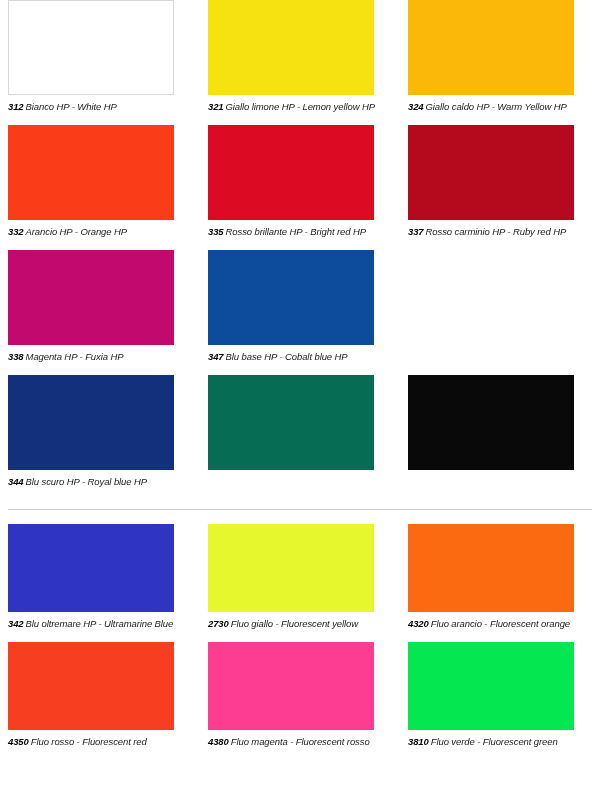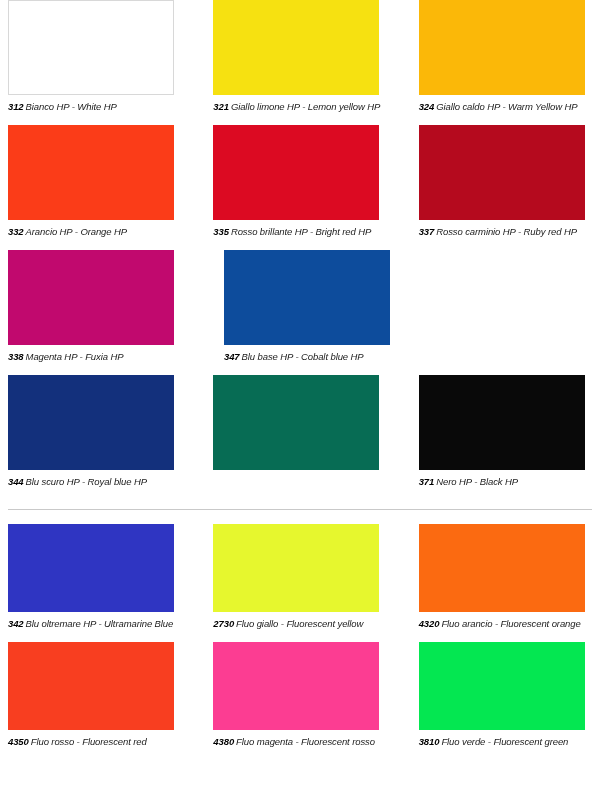--- a/index.html
+++ b/index.html
@@ -18,21 +18,20 @@
     width: 600px;
     height: 800px;
     box-sizing: border-box;
   }
   .section {
     display: block;
   }
   .swatch-row {
     display: flex;
     width: 600px;
-    gap: 16px;
   }
   .swatch-cell {
     width: 200px;
     box-sizing: border-box;
     display: flex;
     flex-direction: column;
   }
   .swatch-chip {
     width: 166px;
     height: 95px;
@@ -115,21 +114,20 @@
       <div class="swatch-row">
         <div class="swatch-cell">
           <div class="swatch-chip" title="344 Blu scuro HP - Royal blue HP" style="background: rgb(19, 48, 124);"></div>
           <div class="swatch-label"><span class="swatch-code">344</span><span>Blu scuro HP - Royal blue HP</span></div>
         </div>
         <div class="swatch-cell">
           <div class="swatch-chip" title="353 Verde smeraldo - HP Emerald green HP" style="background: rgb(7, 108, 84);"></div>
         </div>
         <div class="swatch-cell">
           <div class="swatch-chip" title="371 Nero HP - Black HP" style="background: rgb(9, 9, 9);"></div>
-          <div class="swatch-label"><span class="swatch-code">371</span><span>Nero HP - Black HP</span></div>
         </div>
       </div>
     </div>
     <div class="divider"></div>
     <div class="section">
       <div class="swatch-row">
         <div class="swatch-cell">
           <div class="swatch-chip fluo-chip" title="342 Blu oltremare HP - Ultramarine Blue" style="background: rgb(47, 53, 194);"></div>
           <div class="swatch-label"><span class="swatch-code">342</span><span>Blu oltremare HP - Ultramarine Blue</span></div>
         </div>

